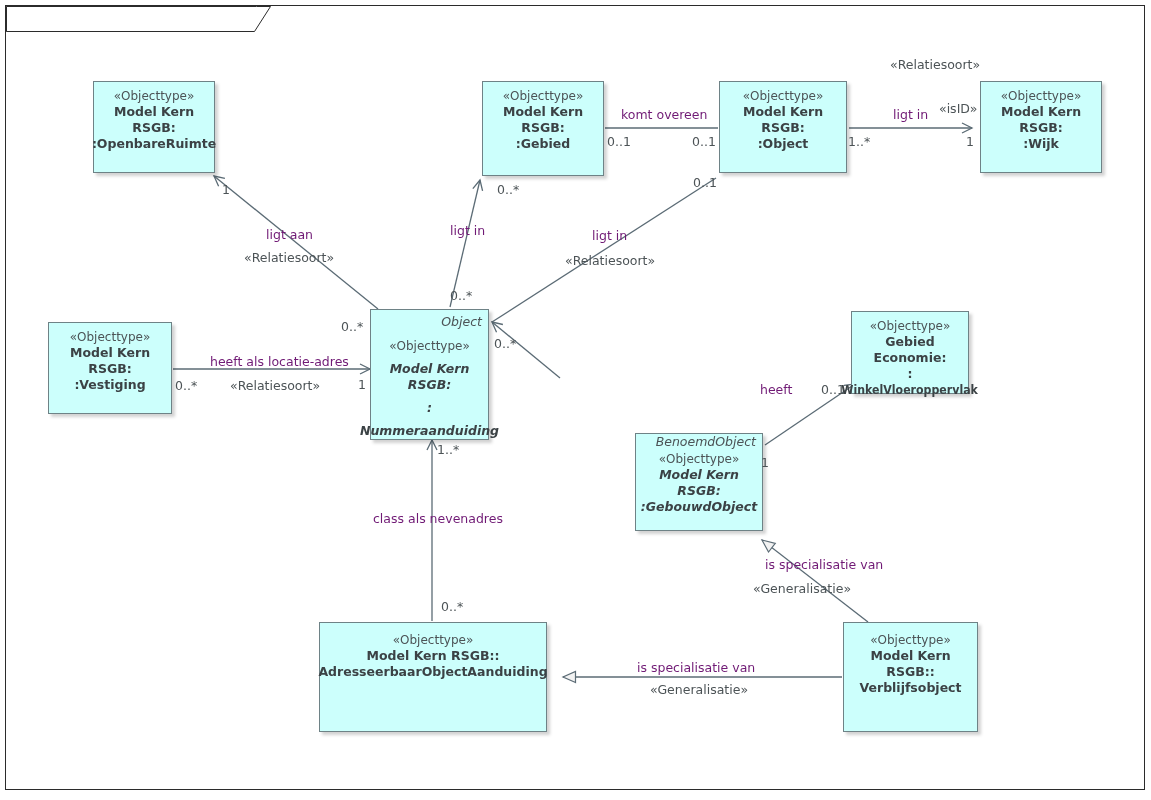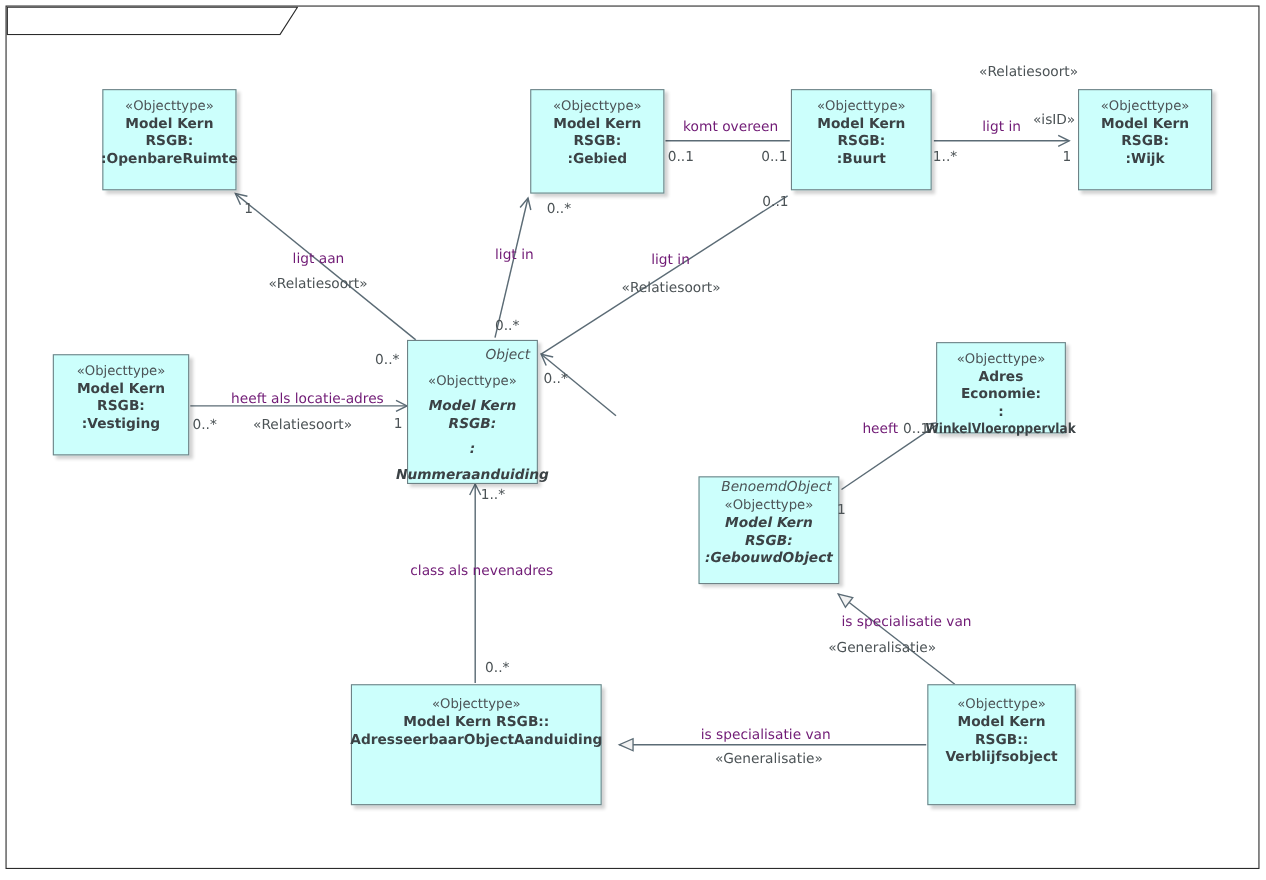--- a/index.html
+++ b/index.html
@@ -124,21 +124,21 @@
 
   <div class="node" style="left:482px;top:81px;width:122px;height:95px;">
     <div class="stereo">«Objecttype»</div>
     <div class="nm">Model Kern RSGB:</div>
     <div class="nm">:Gebied</div>
   </div>
 
   <div class="node" style="left:719px;top:81px;width:128px;height:92px;">
     <div class="stereo">«Objecttype»</div>
     <div class="nm">Model Kern RSGB:</div>
-    <div class="nm">:Buurt</div>
+    <div class="nm">:Object</div>
   </div>
 
   <div class="node" style="left:980px;top:81px;width:122px;height:92px;">
     <div class="stereo">«Objecttype»</div>
     <div class="nm">Model Kern RSGB:</div>
     <div class="nm">:Wijk</div>
   </div>
 
   <div class="node" style="left:48px;top:322px;width:124px;height:92px;">
     <div class="stereo">«Objecttype»</div>
@@ -149,21 +149,21 @@
   <div class="node abstract" style="left:370px;top:309px;width:119px;height:131px;padding-top:4px;justify-content:space-between;">
     <div class="parent">Object</div>
     <div class="stereo">«Objecttype»</div>
     <div class="nm">Model Kern RSGB:</div>
     <div class="nm">:</div>
     <div class="nm">Nummeraanduiding</div>
   </div>
 
   <div class="node" style="left:851px;top:311px;width:118px;height:83px;">
     <div class="stereo">«Objecttype»</div>
-    <div class="nm">Adres Economie:</div>
+    <div class="nm">Gebied Economie:</div>
     <div class="nm">:</div>
     <div class="nm squeeze">WinkelVloeroppervlak</div>
   </div>
 
   <div class="node abstract" style="left:635px;top:433px;width:128px;height:98px;padding-top:0;">
     <div class="parent">BenoemdObject</div>
     <div class="stereo">«Objecttype»</div>
     <div class="nm">Model Kern RSGB:</div>
     <div class="nm">:GebouwdObject</div>
   </div>
@@ -202,21 +202,21 @@
   <div class="lbl" style="left:592px;top:228px;">ligt in</div>
   <div class="lbl stereo-lbl" style="left:565px;top:253px;">«Relatiesoort»</div>
   <div class="lbl mult" style="left:693px;top:175px;">0..1</div>
   <div class="lbl mult" style="left:494px;top:336px;">0..*</div>
 
   <div class="lbl" style="left:210px;top:354px;">heeft als locatie-adres</div>
   <div class="lbl stereo-lbl" style="left:230px;top:378px;">«Relatiesoort»</div>
   <div class="lbl mult" style="left:175px;top:378px;">0..*</div>
   <div class="lbl mult" style="left:358px;top:377px;">1</div>
 
-  <div class="lbl" style="left:784px;top:382px;">heeft</div>
+  <div class="lbl" style="left:760px;top:382px;">heeft</div>
   <div class="lbl mult" style="left:821px;top:382px;">0..1</div>
   <div class="lbl mult" style="left:761px;top:455px;">1</div>
 
   <div class="lbl" style="left:373px;top:511px;">class als nevenadres</div>
   <div class="lbl mult" style="left:437px;top:442px;">1..*</div>
   <div class="lbl mult" style="left:441px;top:599px;">0..*</div>
 
   <div class="lbl" style="left:765px;top:557px;">is specialisatie van</div>
   <div class="lbl stereo-lbl" style="left:753px;top:581px;">«Generalisatie»</div>
 

